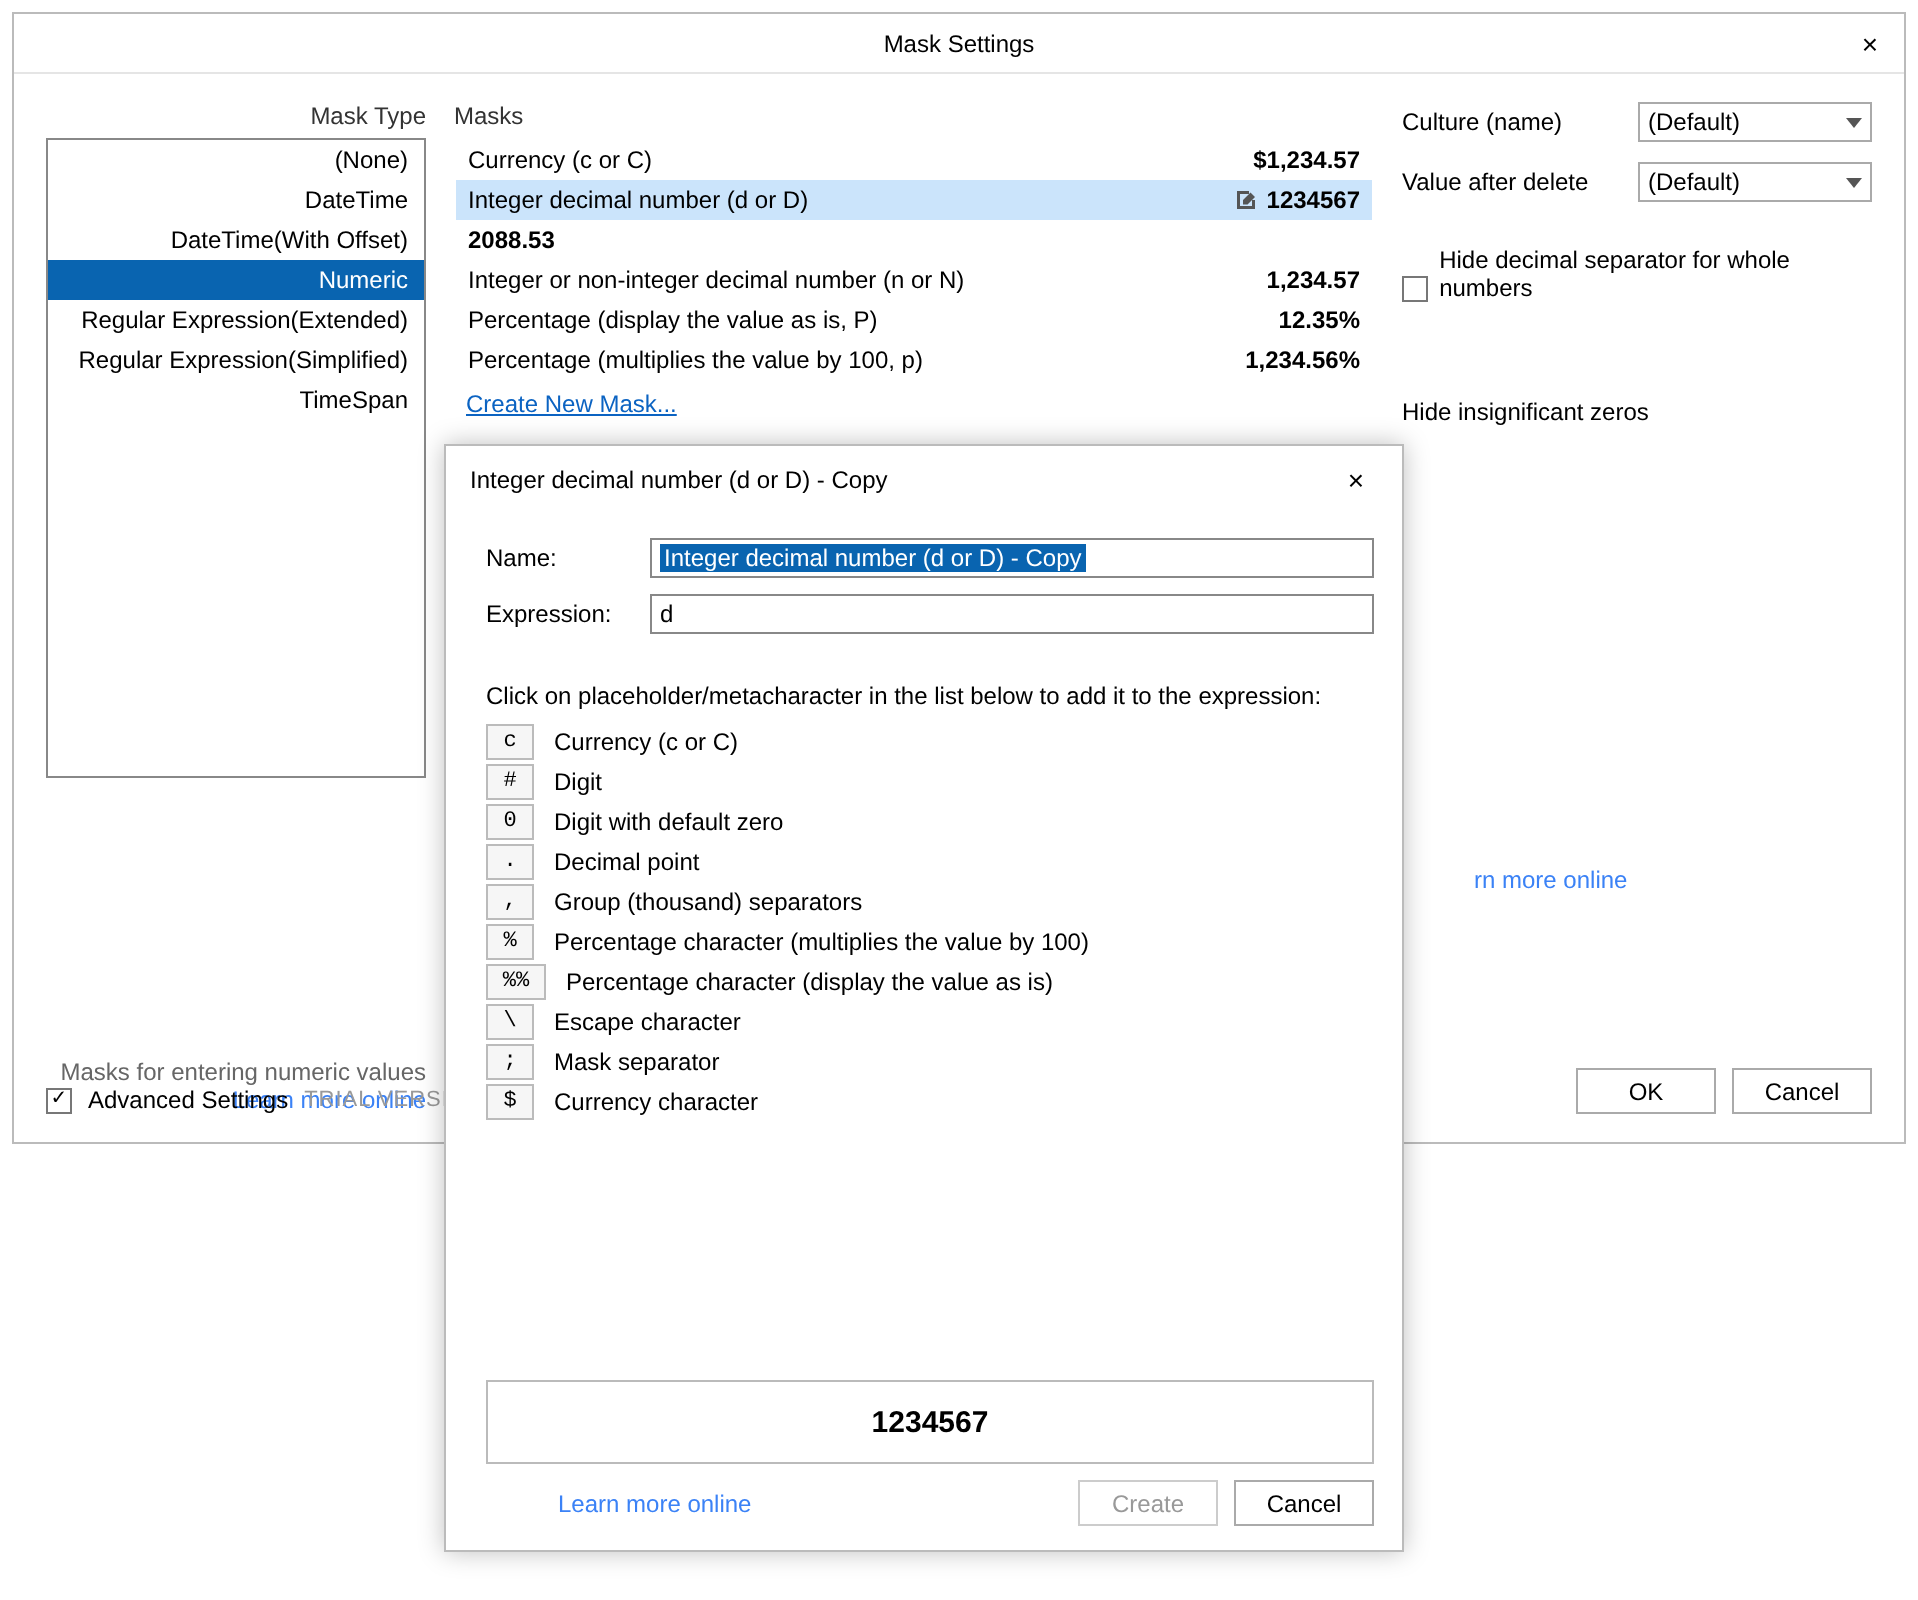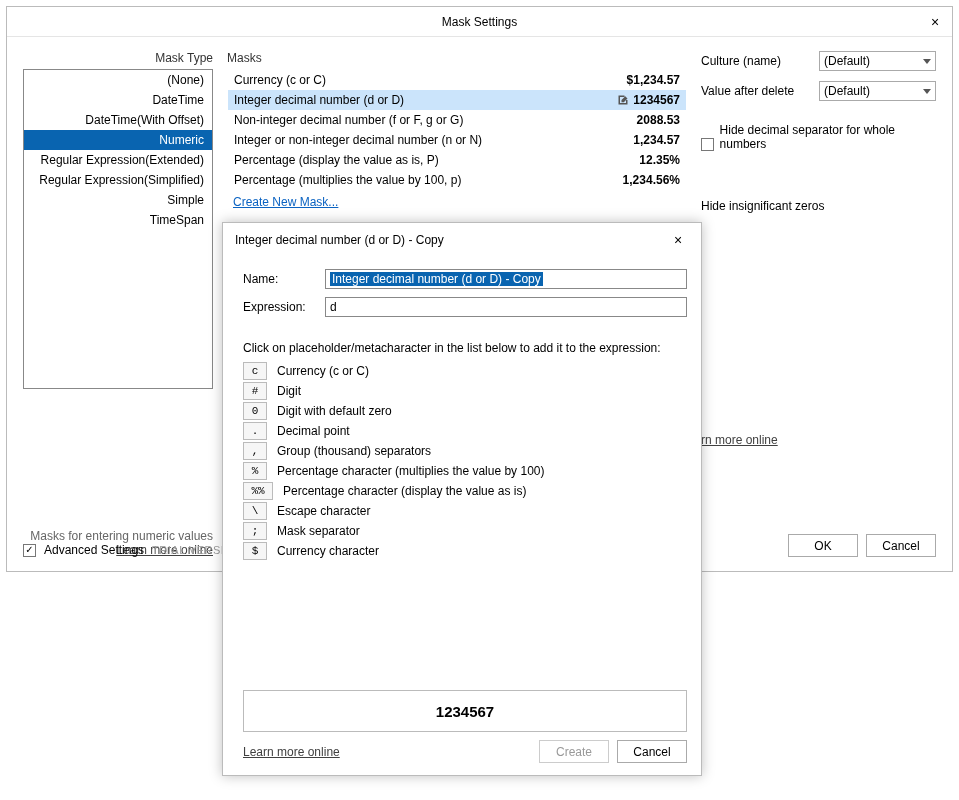--- a/index.html
+++ b/index.html
@@ -14,21 +14,21 @@
 .col-mid { width: 460px; display: flex; flex-direction: column; }
 .col-right { flex: 1; display: flex; flex-direction: column; }
 
 .section-label { font-size: 12px; color: #333; margin-bottom: 4px; }
 
 .listbox { border: 1px solid #888; background: #fff; flex: 1; overflow: hidden; }
 .listbox .item { padding: 3px 8px; height: 20px; line-height: 14px; cursor: pointer; }
 .listbox .item.selected { background: #0964b0; color: #ffffff; }
 
 .helptext { color: #666; margin-top: 10px; font-size: 12px; }
-.link { color: #404040; text-decoration: underline; cursor: pointer; }
+.link { color: #3b82f6; cursor: pointer; margin-left: 36px; }
 
 .masks-list { border: 1px solid transparent; }
 .mask-row { display: flex; justify-content: space-between; align-items: center; padding: 2px 6px; height: 20px; cursor: pointer; }
 .mask-row.selected { background: #cbe4fb; }
 .mask-row .ex { font-weight: bold; }
 .mask-row .name { display: flex; align-items: center; gap: 4px; }
 .mask-row .edit-icon svg { width: 12px; height: 12px; display: block; }
 .create-link { color: #0b63c2; text-decoration: underline; cursor: pointer; display: inline-block; margin-top: 4px; padding-left: 6px; }
 
 .form-row { display: flex; align-items: center; gap: 8px; margin-bottom: 10px; }
@@ -86,21 +86,20 @@
     <div class="col-left">
       <div class="col-left-inner">
         <div class="section-label">Mask Type</div>
         <div class="listbox" id="maskTypeList">
             <div class="item">(None)</div>
             <div class="item">DateTime</div>
             <div class="item">DateTime(With Offset)</div>
             <div class="item selected">Numeric</div>
             <div class="item">Regular Expression(Extended)</div>
             <div class="item">Regular Expression(Simplified)</div>
-            <div class="item">Simple</div>
             <div class="item">TimeSpan</div>
           </div>
         <div class="col-left-bottom">
           <div class="helptext">Masks for entering numeric values</div>
           <span class="link">Learn more online</span>
         </div>
       </div>
     </div>
 
     <div class="col-mid">
@@ -121,23 +120,20 @@
             <span style="display: flex; align-items: center; gap: 4px;">
               <span class="edit-icon">
                 <svg viewBox="0 0 16 16">
                   <path d="M2 2h8v2H4v8h8V8h2v6H2V2zm9 1l3 3-5 5H6V8l5-5z" fill="#555"></path>
                 </svg>
               </span>
               <span class="ex">1234567</span>
             </span>
           </div>
           <div class="mask-row">
-            <span class="name">
-              <span>Non-integer decimal number (f or F, g or G)</span>
-            </span>
             <span style="display: flex; align-items: center; gap: 4px;">
               <span class="ex">2088.53</span>
             </span>
           </div>
           <div class="mask-row">
             <span class="name">
               <span>Integer or non-integer decimal number (n or N)</span>
             </span>
             <span style="display: flex; align-items: center; gap: 4px;">
               <span class="ex">1,234.57</span>

